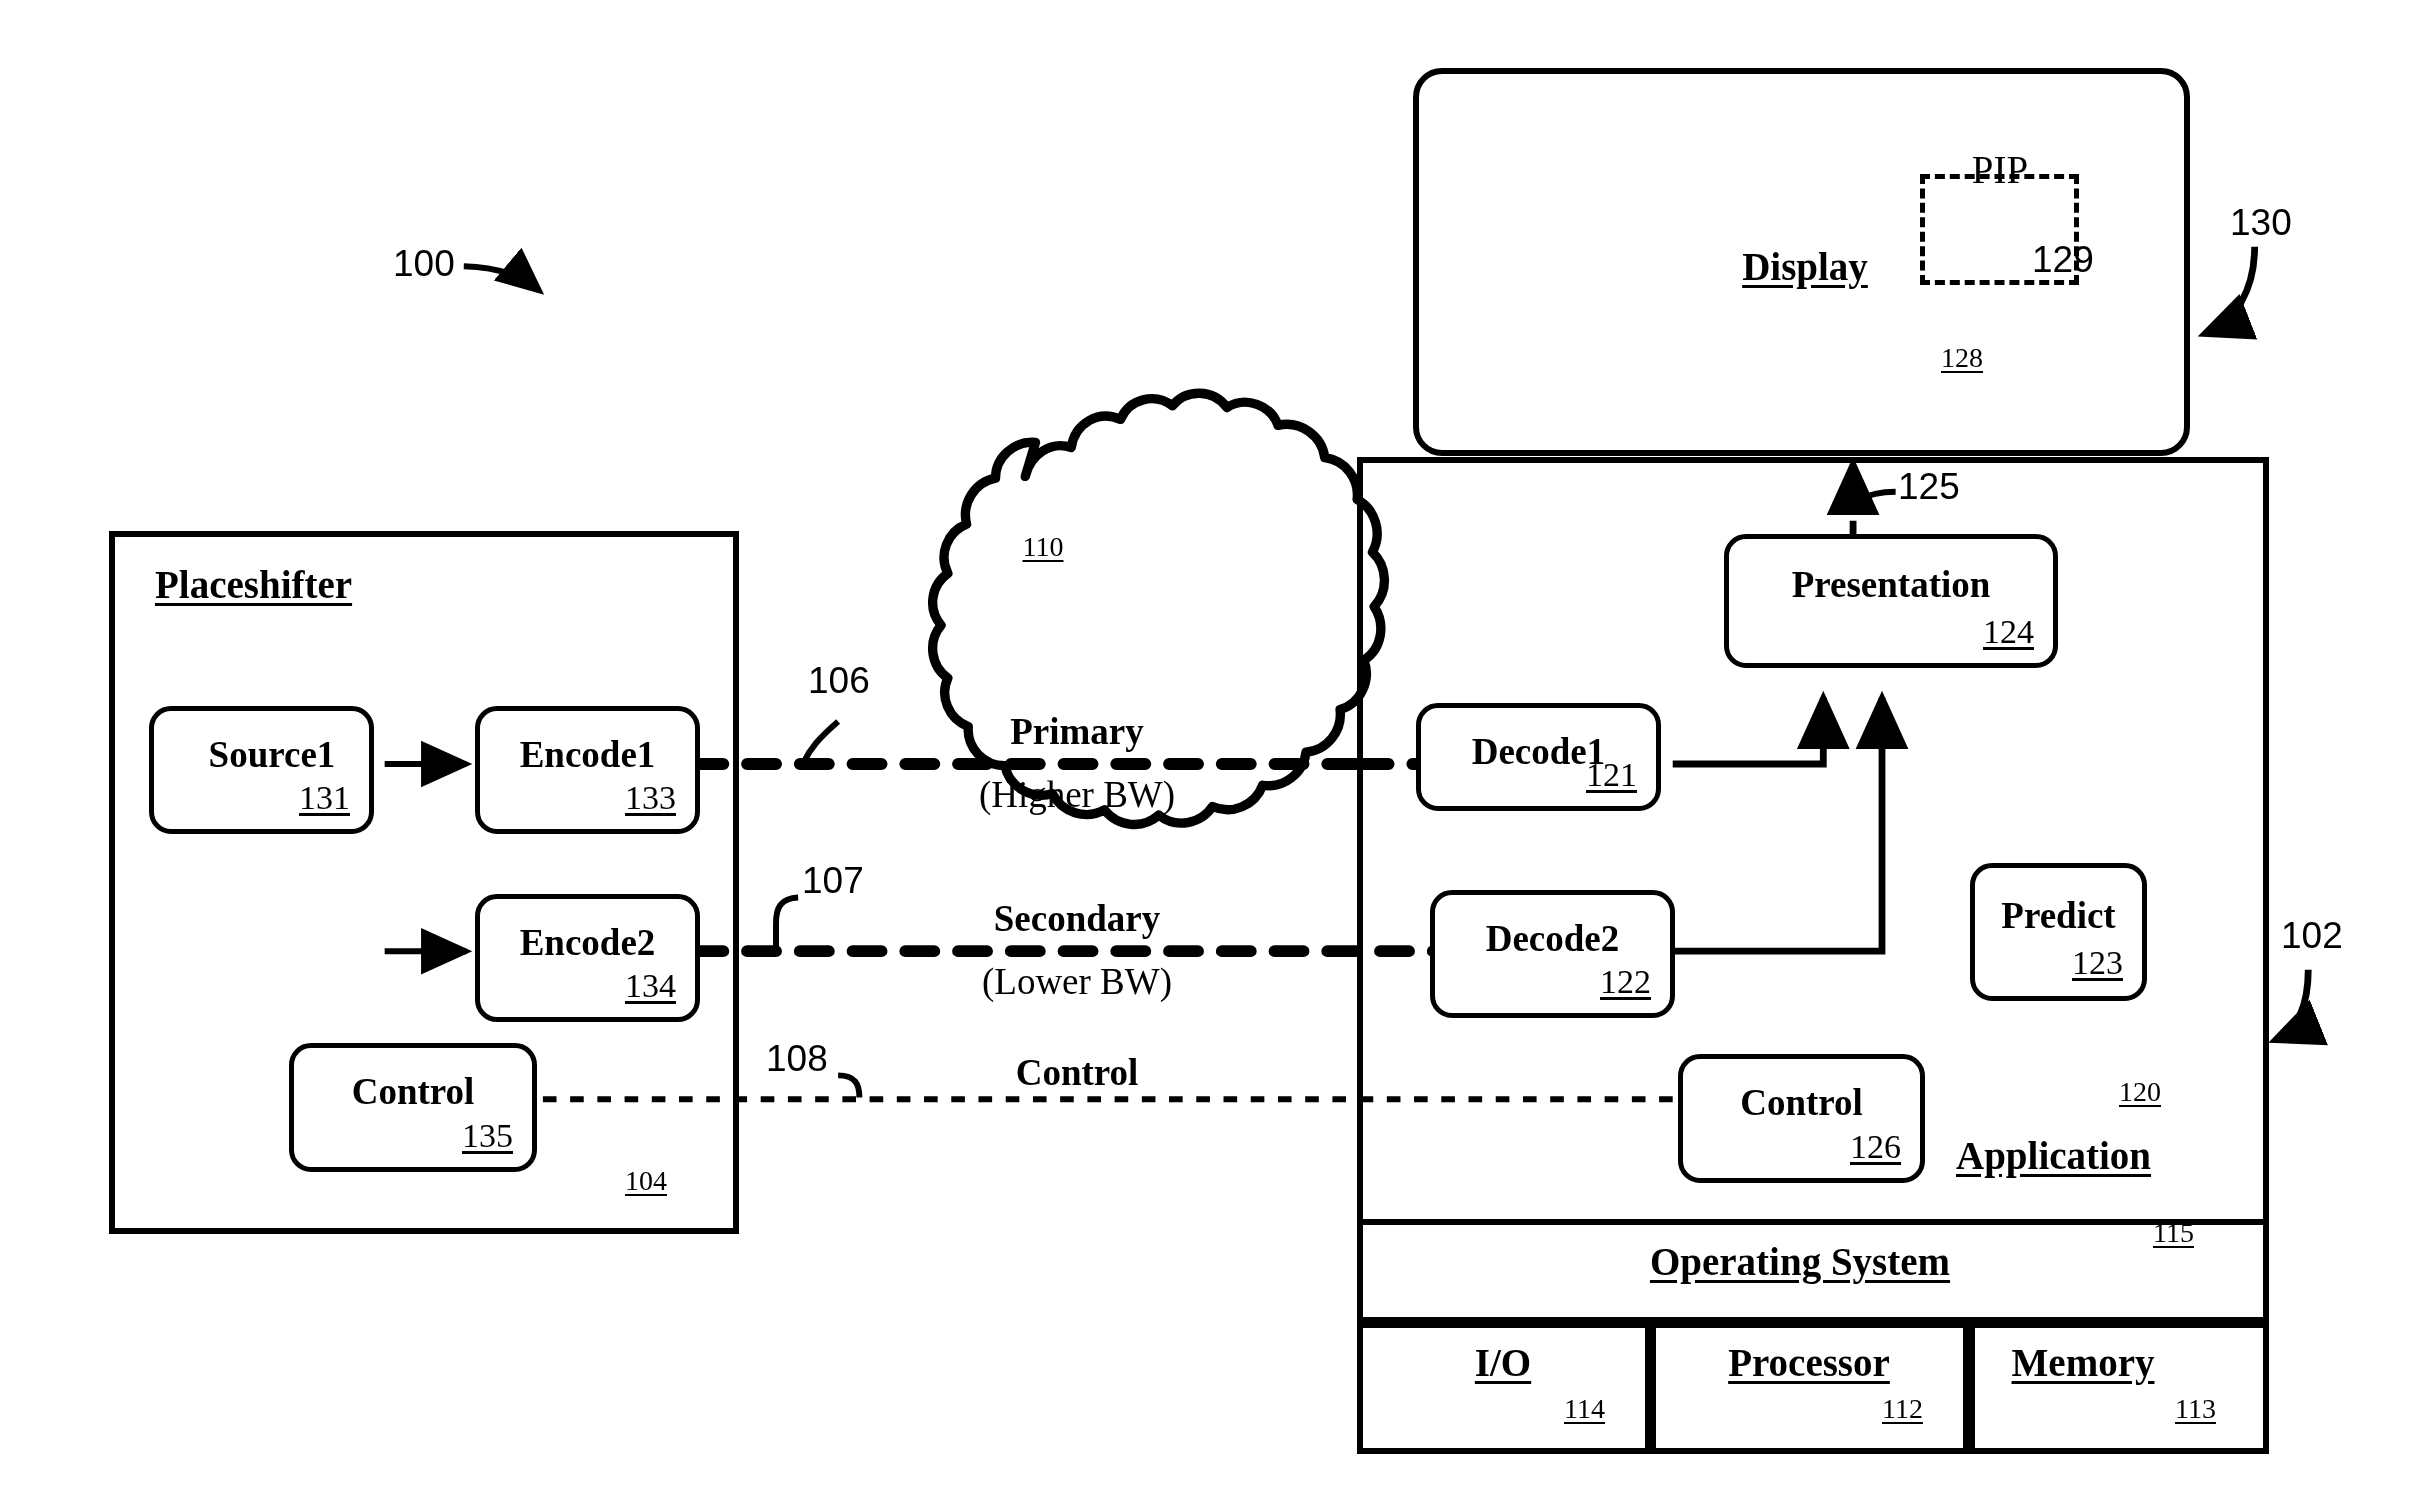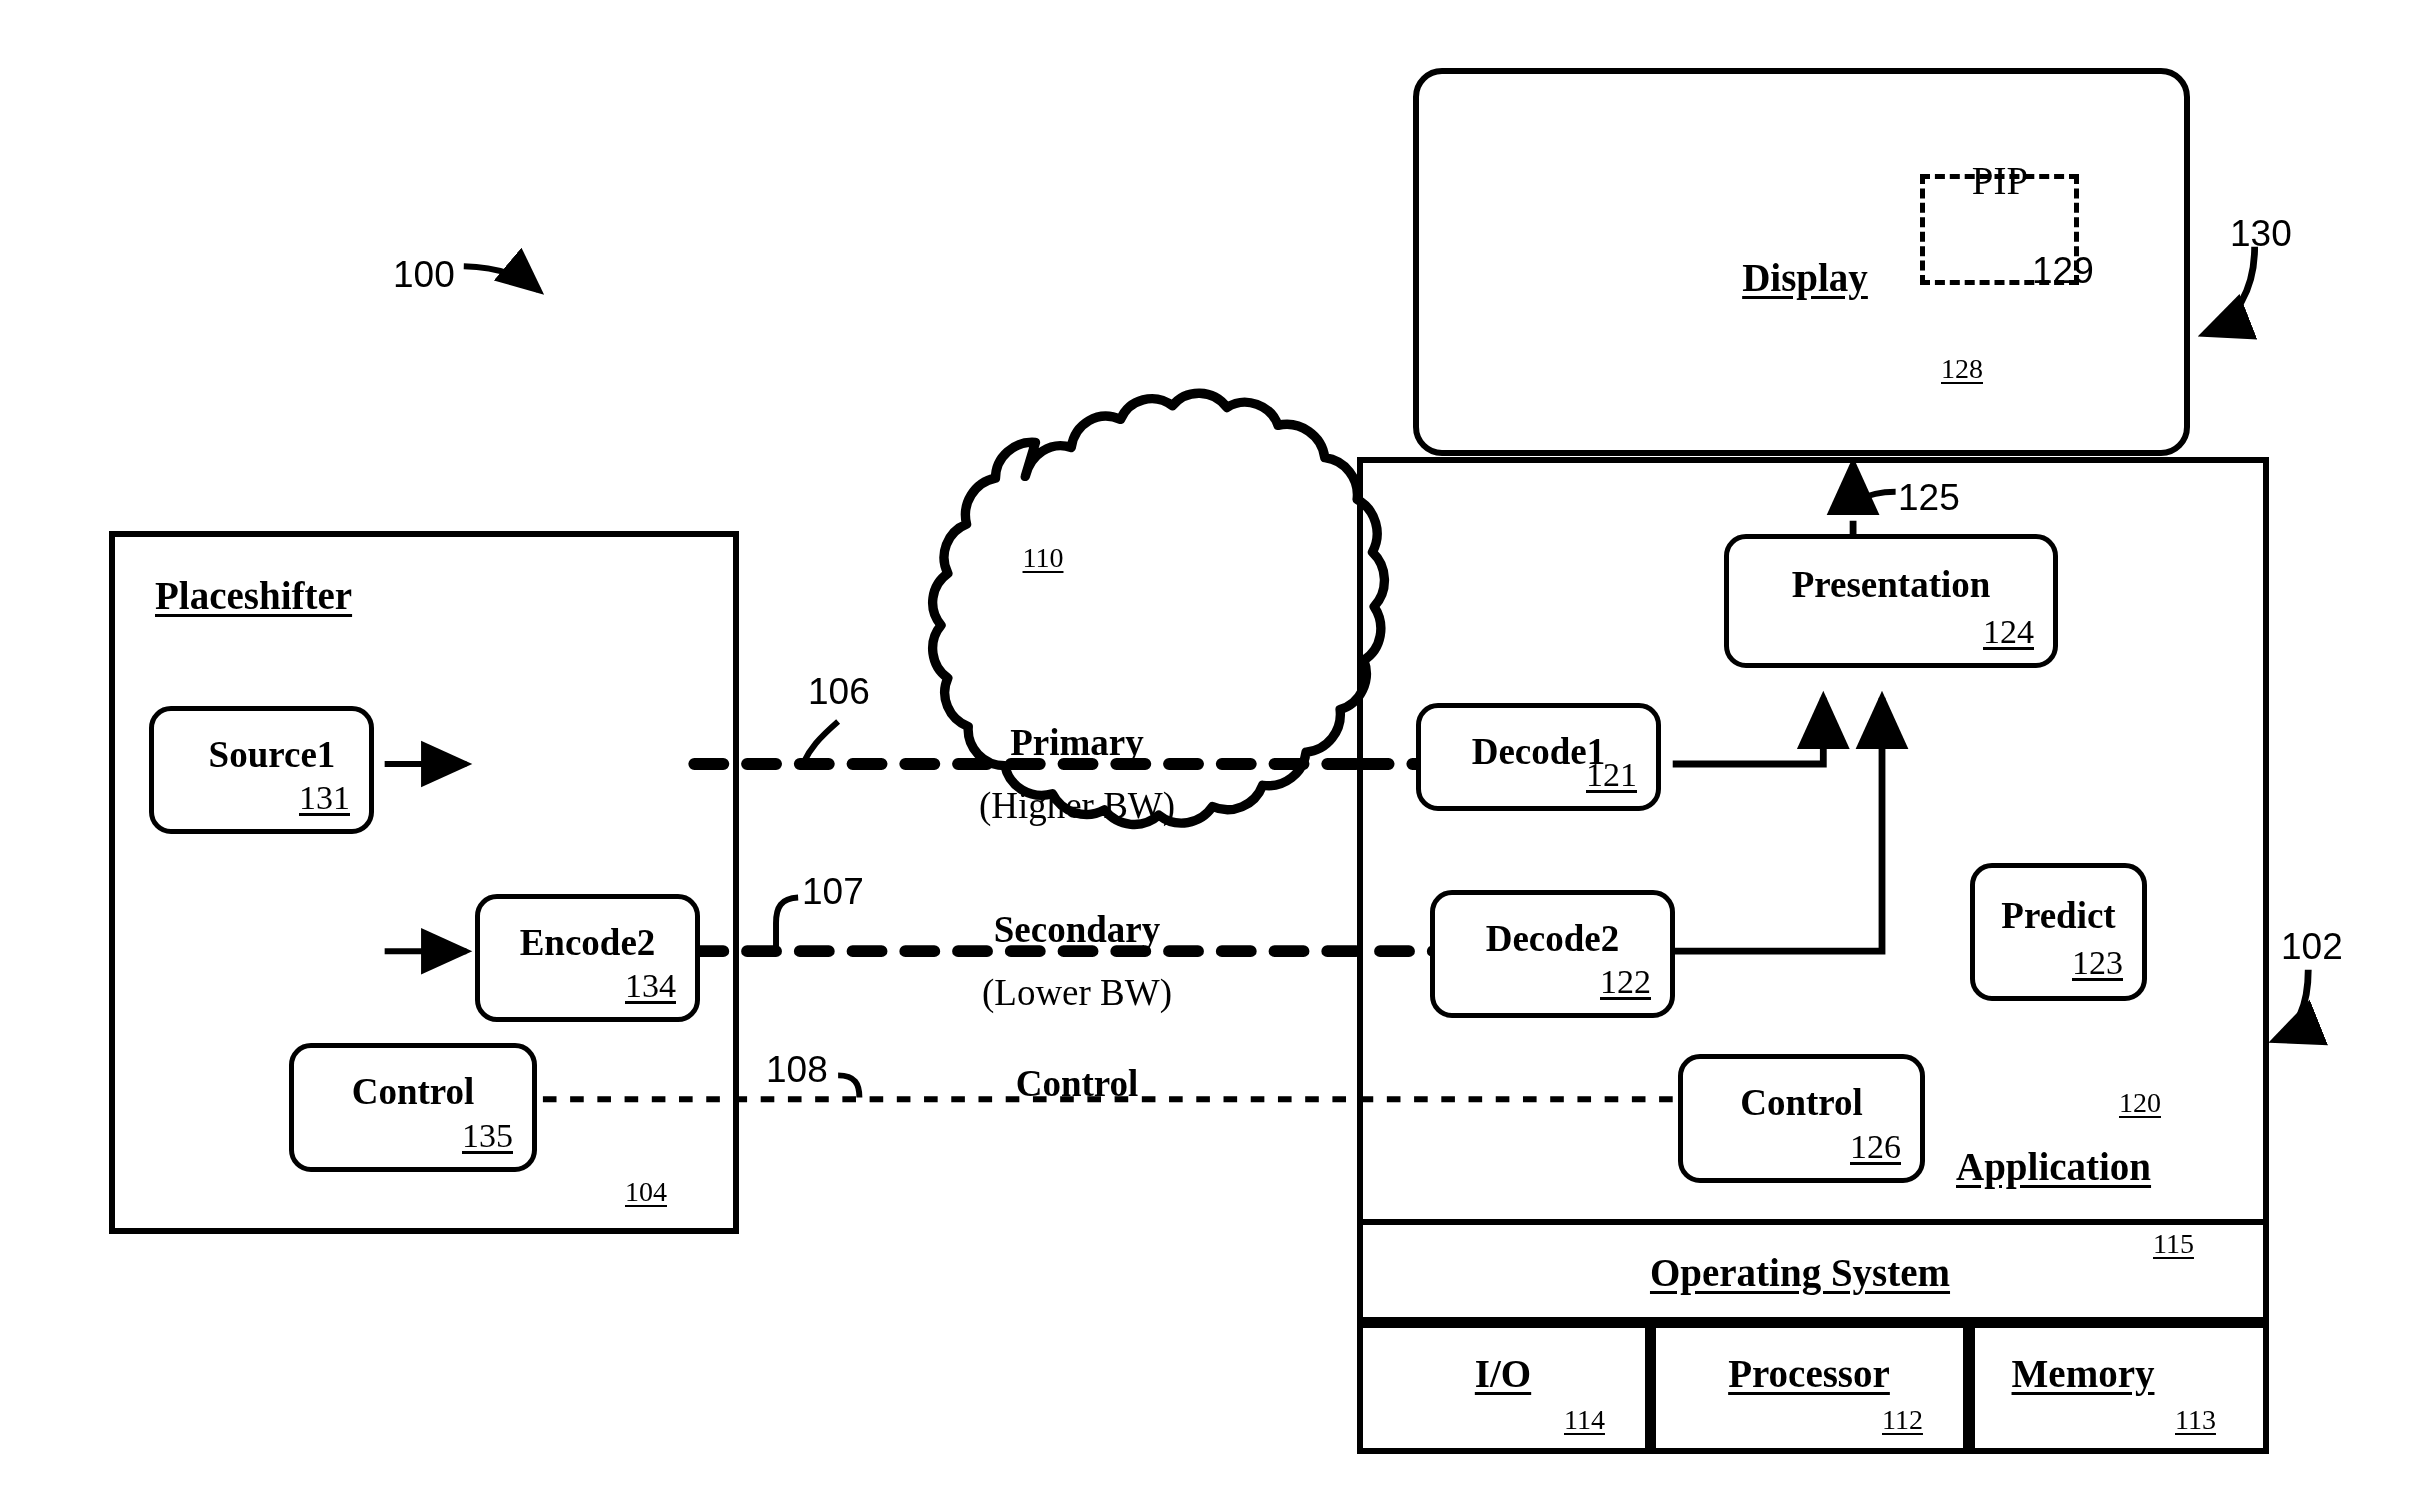--- a/index.html
+++ b/index.html
@@ -21,21 +21,20 @@
     top: 0;
     width: 2413px;
     height: 1505px;
     pointer-events: none;
   }
   .lbl {
     position: absolute;
     color: #000;
     white-space: nowrap;
     line-height: 1.05;
-    margin-top: 11px;
   }
   .hdr {
     font-family: "Liberation Serif", "DejaVu Serif", serif;
     font-weight: bold;
     font-size: 39px;
     text-decoration: underline;
     text-underline-offset: 5.1px;
   }
   .hdr-plain {
     font-family: "Liberation Serif", "DejaVu Serif", serif;
@@ -219,20 +218,24 @@
 
   <div class="lbl hdr" style="left:155px; top:565px;">Placeshifter</div>
 
   <div class="lbl reflabel-u" style="left:625px; top:1166px;">104</div>
 
   <div class="node" style="left:149px; top:706px; width:225px; height:128px;">
     <div class="t" style="top:22px;padding-left:21px;">Source1</div>
     <div class="n" style="bottom:12px;">131</div>
   </div>
 
+  <div class="node" style="left:475px; top:706px; width:225px; height:128px;">
+    <div class="t" style="top:22px;">Encode1</div>
+    <div class="n" style="bottom:12px;">133</div>
+  </div>
 
 
   <div class="node" style="left:475px; top:894px; width:225px; height:128px;">
     <div class="t" style="top:22px;">Encode2</div>
     <div class="n" style="bottom:12px;">134</div>
   </div>
 
   <div class="node" style="left:289px; top:1043px; width:248px; height:129px;">
     <div class="t" style="top:22px;">Control</div>
     <div class="n" style="bottom:12px;">135</div>

